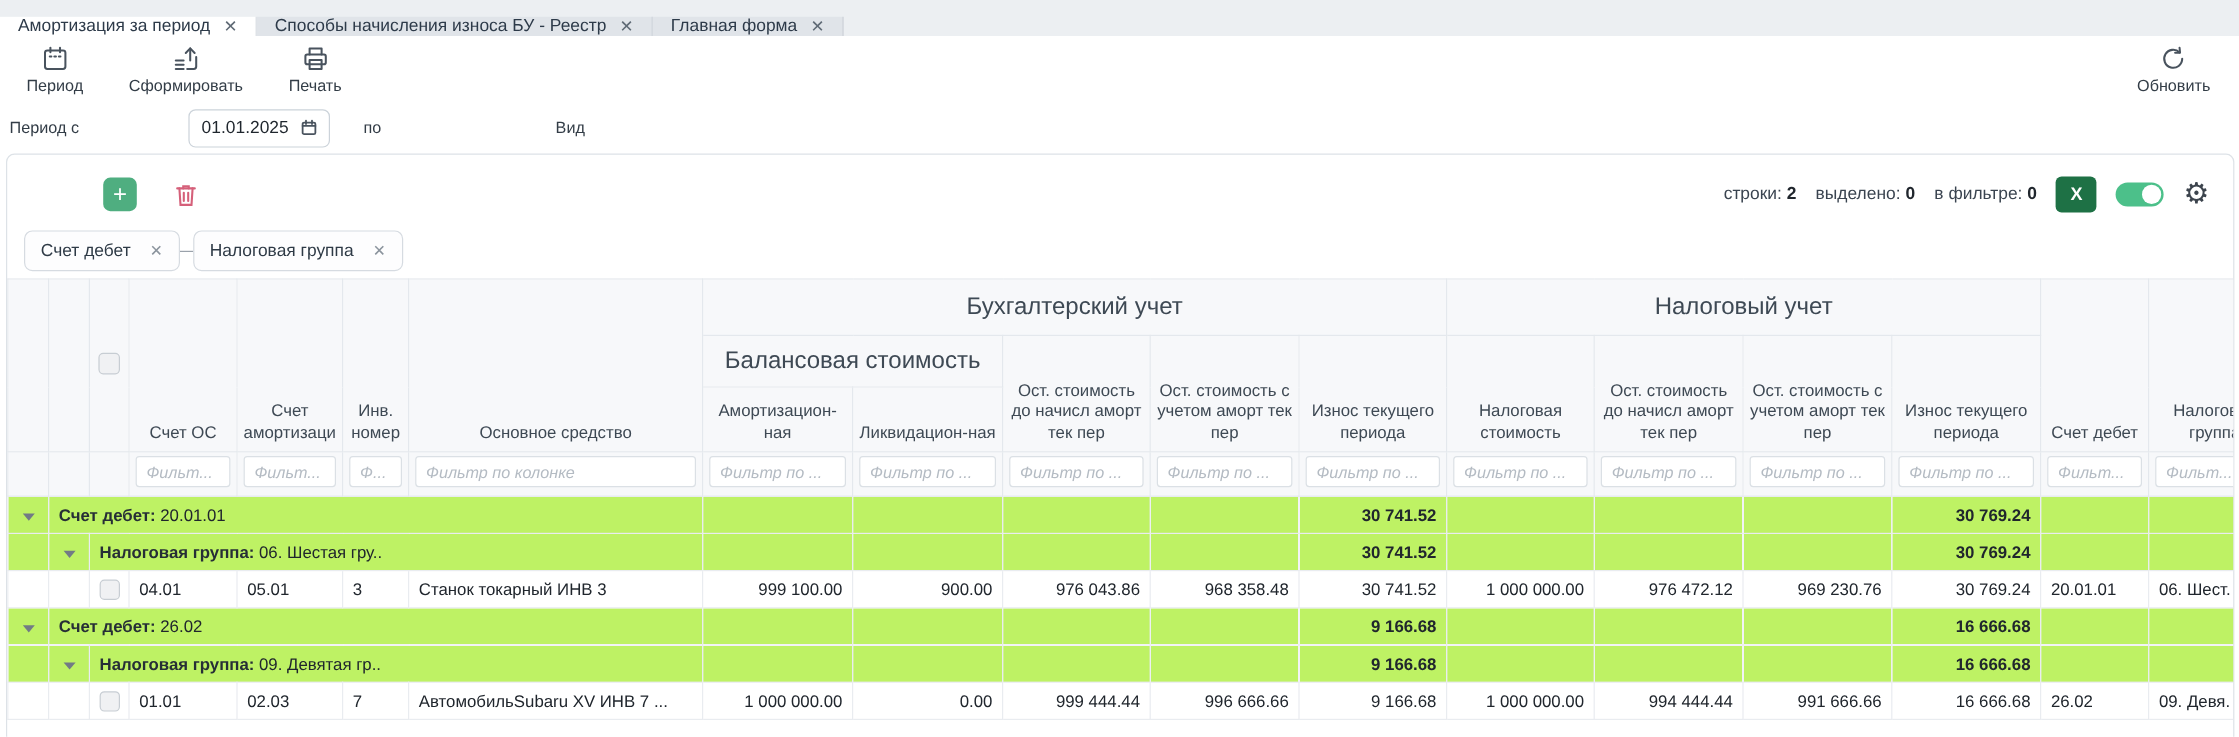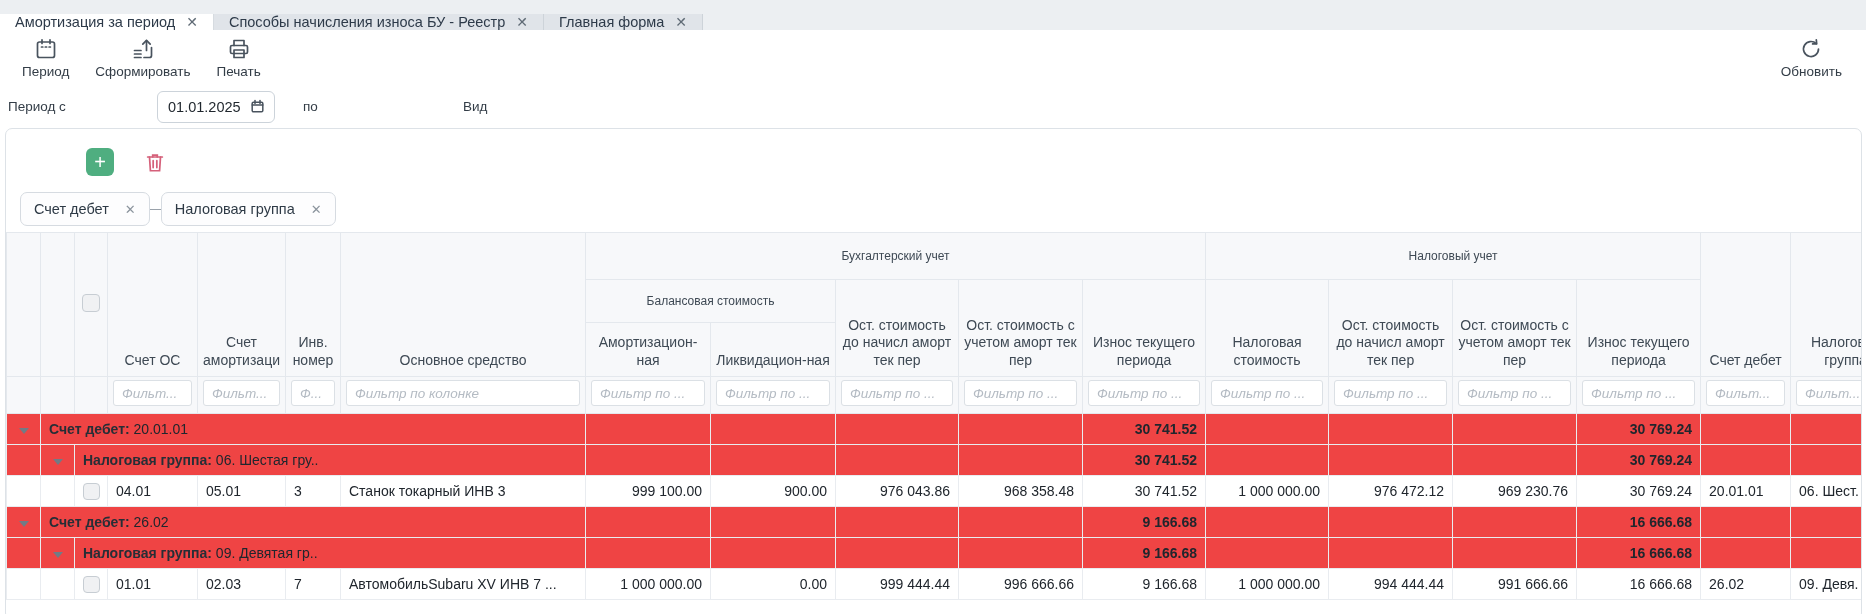--- a/index.html
+++ b/index.html
@@ -8,21 +8,21 @@
     background:#fff;color:#2e3a46;
     font-family:"Liberation Sans","DejaVu Sans",sans-serif;font-size:14px;
   }
   
   .tabbar{height:30px;background:#eceff2;display:flex;align-items:flex-end;}
   .tab{display:flex;align-items:center;gap:11px;padding:0 15px;font-size:14.5px;
        color:#2d3a49;background:#e0e4e9;border-right:1px solid #cdd3d9;cursor:default;}
   .tab.active{background:#ffffff;border-right:1px solid #d6dbe0;}
   .tab .x{font-size:14px;color:#5f6a75;font-weight:700;line-height:1;}
   
-  .toolbar{height:55px;display:flex;align-items:center;padding:0 24px 0 22px;background:#fff;}
+  .toolbar{height:55px;display:flex;align-items:center;padding:0 24px 0 22px;background:#fff;gap:12px;}
   .tool{display:flex;flex-direction:column;align-items:center;gap:3px;margin-right:26px;
         font-size:13.5px;color:#333d47;cursor:default;}
   .tool svg{display:block;}
   .tool.right{margin:0 0 0 auto;}
   
   .filterrow{height:43px;display:flex;align-items:center;font-size:13.5px;color:#333d47;}
   .flabel{padding-left:8px;box-sizing:border-box;}
   .fl1{width:157px;}
   .fl2{width:145px;margin-left:20px;}
   .fl3{width:155px;margin-left:15px;}
@@ -50,33 +50,33 @@
   .chips{margin-top:15px;padding-left:14px;display:flex;align-items:center;height:34px;}
   .chip{display:inline-flex;align-items:center;gap:16px;height:34px;padding:0 13px;box-sizing:border-box;
       border:1px solid #d6dbe1;border-radius:7px;background:#fdfdfe;font-size:14.5px;color:#2e3a46;}
   .chip .x{font-size:13px;font-weight:700;color:#8b949d;}
   .chipdash{width:11px;height:0;border-top:1.5px solid #9aa2ab;}
   
   table.grid{border-collapse:collapse;table-layout:fixed;width:1884px;margin-top:6px;font-size:14px;}
   .grid th{background:#f7f8fa;border:1px solid #e4e8ed;font-weight:400;color:#3e4954;
       padding:0;overflow:hidden;}
   .grid th.c-title{vertical-align:bottom;text-align:center;padding:4px 5px 7px;line-height:1.25;}
-  .grid th.c-group{vertical-align:middle;font-size:12px;}
+  .grid th.c-group{vertical-align:middle;font-size:20px;}
   .grid tr.hr1{height:47px;} .grid tr.hr2{height:43px;} .grid tr.hr3{height:54px;}
   .grid tr.hrf{height:34px;}
   .grid tr.hrf th{padding:3px 5px 7px;vertical-align:middle;}
   .finput{width:100%;height:26px;box-sizing:border-box;border:1px solid #dbe0e5;border-radius:3px;
       background:#fff;padding:0 8px;font-style:italic;font-size:13.5px;color:#3e4954;
       font-family:"Liberation Sans","DejaVu Sans",sans-serif;}
   .finput::placeholder{color:#b4bbc3;opacity:1;}
   .cb{display:inline-block;width:16px;height:16px;border:1px solid #c7cdd3;border-radius:4px;background:#f0f1f3;}
   .grid td{border:1px solid #e9ecf0;height:30px;padding:0 8px;white-space:nowrap;overflow:hidden;color:#20262d;}
   .grid td.num{text-align:right;}
   .grid td.gval{font-weight:700;}
-  .grid tr.group1 td,.grid tr.group2 td{background:#ef4444;}
+  .grid tr.group1 td,.grid tr.group2 td{background:#bef264;}
   .grid td.glabel{white-space:nowrap;overflow:hidden;}
   .grid td.glabel b{font-weight:700;color:#262e36;}
   .grid td.expcell{text-align:center;padding:0;}
   .grid td.ckcell{text-align:center;padding:0;}
   .grid td .cb{width:15px;height:15px;vertical-align:middle;}
   .tri{display:inline-block;width:0;height:0;border-left:5px solid transparent;
       border-right:5px solid transparent;border-top:6px solid #727b85;}
   .icon-stroke{stroke:#49535e;fill:none;stroke-width:1.7;stroke-linecap:round;stroke-linejoin:round;}
 </style>
 </head>
@@ -156,20 +156,30 @@
   <div class="gridbar">
     <div class="btn-add">+</div>
     <div class="btn-del">
       <svg width="22" height="23" viewBox="0 0 24 24" fill="none" stroke="#d5607a" stroke-width="1.9" stroke-linecap="round">
         <line x1="4" y1="6" x2="20" y2="6"></line>
         <path d="M9.5 6 V4 h5 v2"></path>
         <path d="M6 6 l1 15 h10 l1 -15"></path>
         <line x1="10" y1="10" x2="10" y2="17.5"></line>
           <line x1="14" y1="10" x2="14" y2="17.5"></line>
       </svg>
+    </div>
+    <div class="rightside">
+      <span class="cnt"><span>строки:</span> <b>2</b></span>
+      <span class="cnt"><span>выделено:</span> <b>0</b></span>
+      <span class="cnt"><span>в фильтре:</span> <b>0</b></span>
+      <div class="excel">X</div>
+      <div class="toggle">
+          <div class="knob"></div>
+        </div>
+      <span class="gear">⚙</span>
     </div>
   </div>
 
   <div class="chips">
     <div class="chip">
       <span>Счет дебет</span>
       <span class="x">✕</span>
     </div>
     <div class="chipdash"></div>
     <div class="chip">

